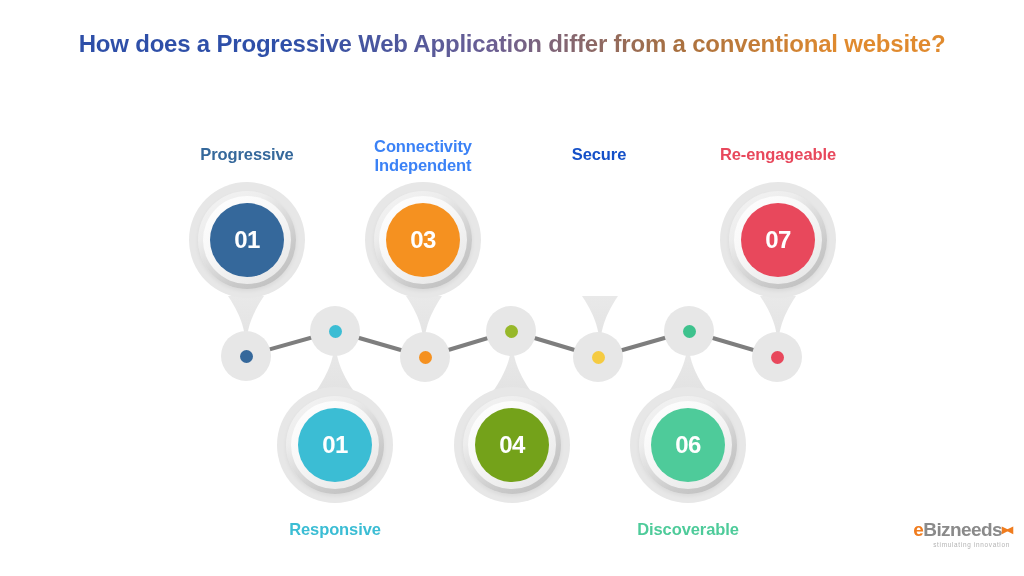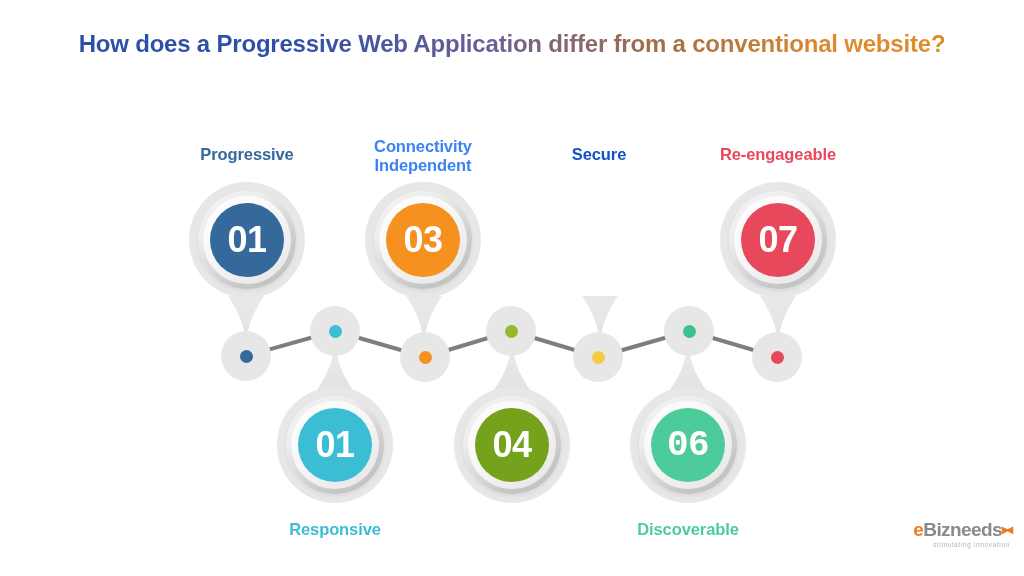--- a/index.html
+++ b/index.html
@@ -88,21 +88,21 @@
     justify-content: center;
   }
   .node .disc {
     width: 74px;
     height: 74px;
     border-radius: 50%;
     display: flex;
     align-items: center;
     justify-content: center;
     color: #ffffff;
-    font-size: 36px;
+    font-size: 24px;
     font-weight: bold;
     letter-spacing: -0.5px;
   }
 
   
   .hub {
     position: absolute;
     width: 50px;
     height: 50px;
     border-radius: 50%;
@@ -269,21 +269,21 @@
   </div>
   <div class="node" style="left:454px; top:387px;">
     <div class="ring-mid">
       <div class="ring-in">
         <div class="disc" style="background:#74a21a;">
           <span>04</span>
         </div>
       </div>
     </div>
   </div>
-  <div class="node" style="left:630px; top:387px;font-family:Liberation Mono, monospace;">
+  <div class="node" style="left:630px; top:387px;">
     <div class="ring-mid">
       <div class="ring-in">
         <div class="disc" style="background:#4ecb9a;">
           <span>06</span>
         </div>
       </div>
     </div>
   </div>
 
   <div class="label bot" style="left:220px; top:520px; color:#3bbdd4;">

